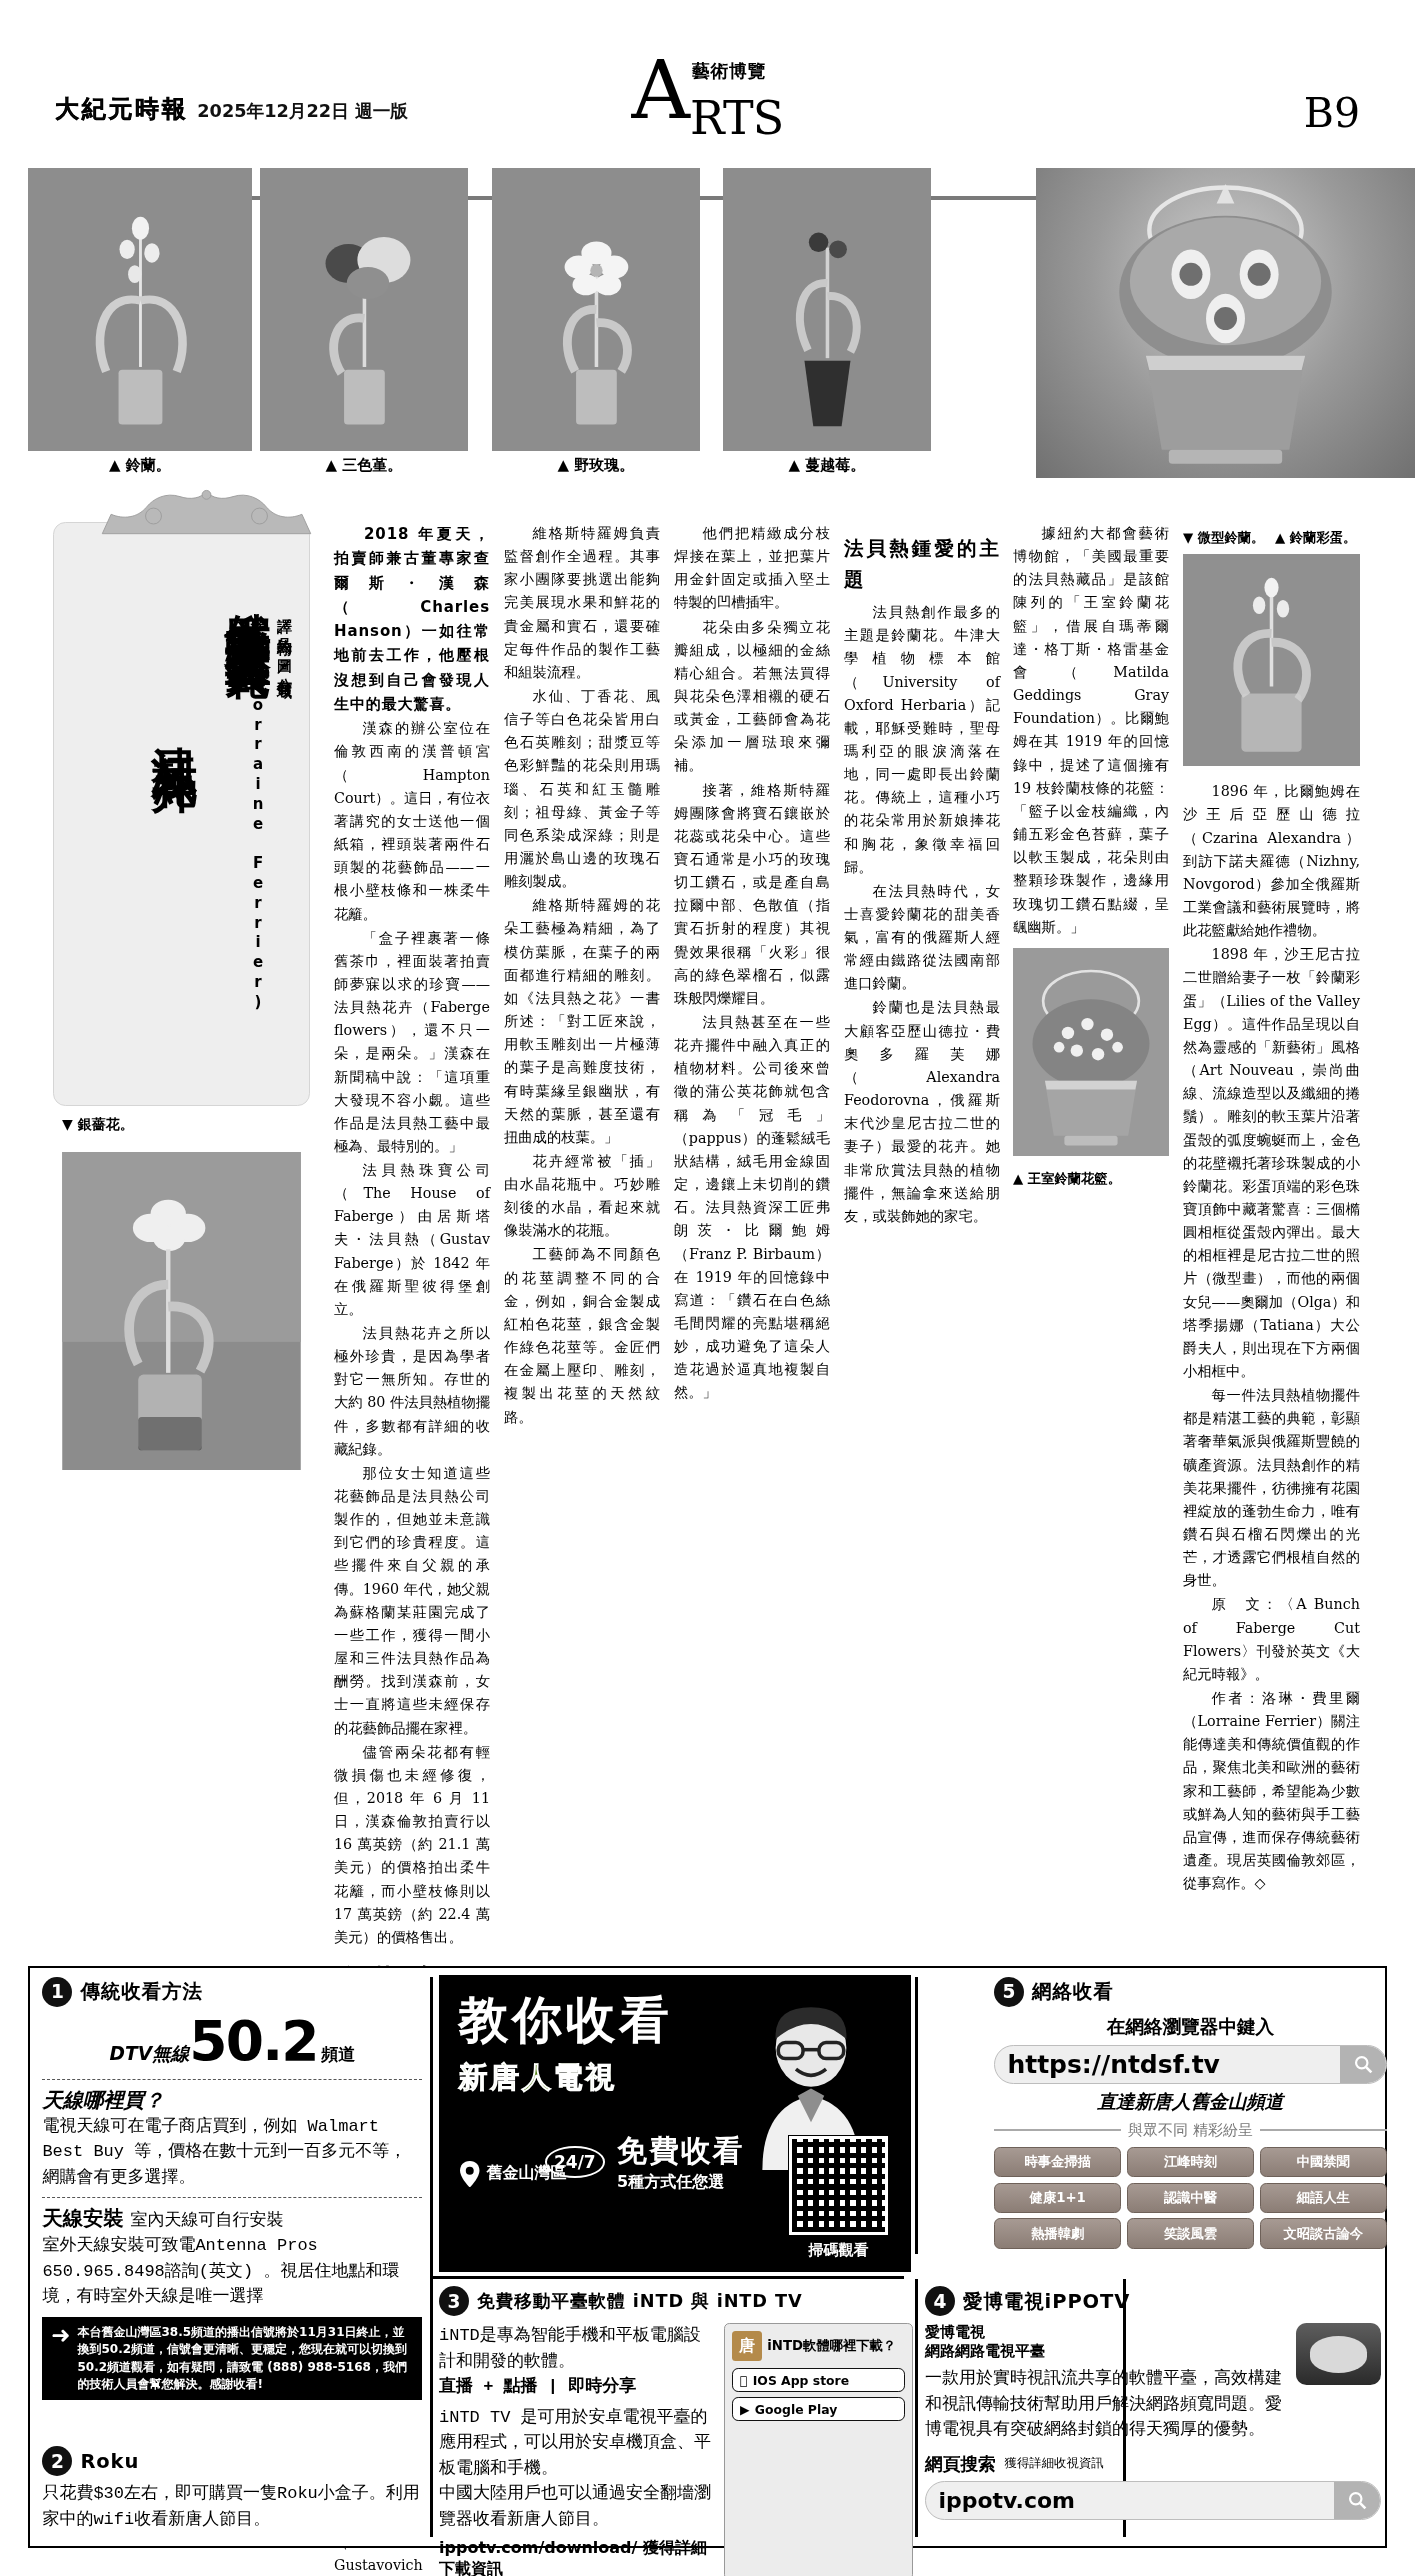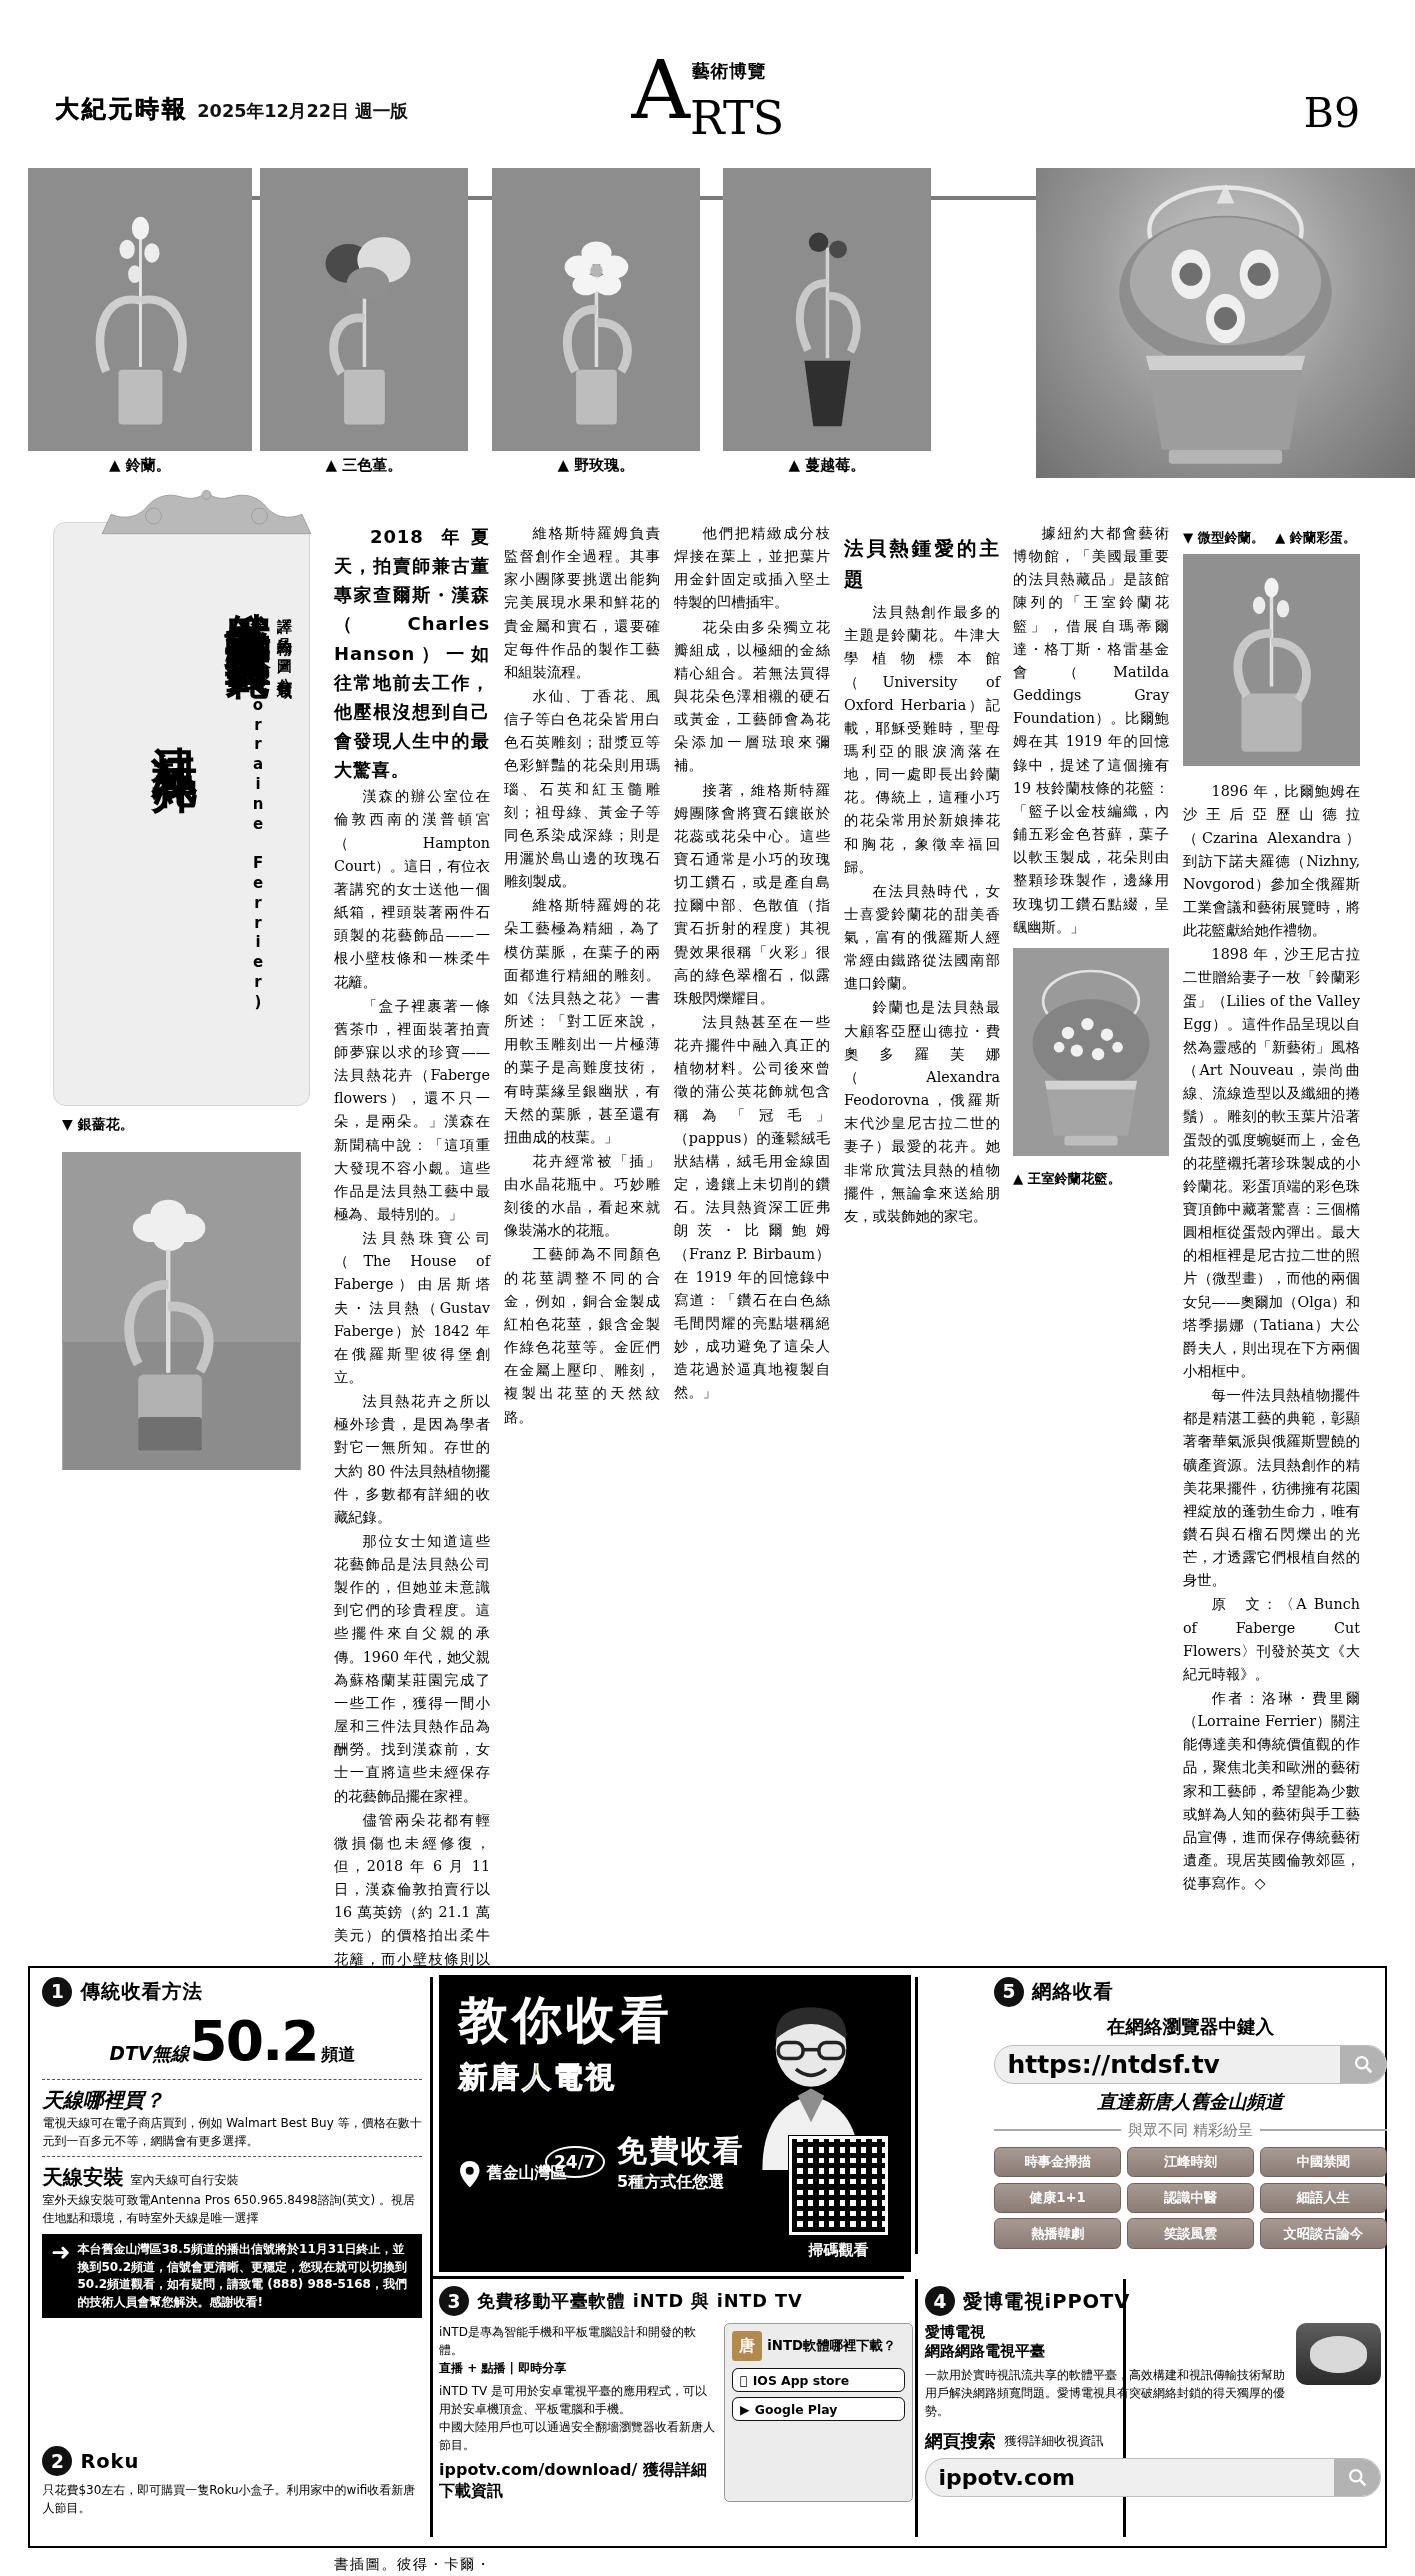--- a/index.html
+++ b/index.html
@@ -62,41 +62,41 @@
   .leftphoto-cap { position:absolute; left:34px; top:610px; font-size:14px; font-weight:bold; }
   .leftphoto { position:absolute; left:34px; top:630px; width:239px; height:318px; }
 
   
   .col { position:absolute; top:0; font-size:14.3px; line-height:1.62;
          text-align:justify; font-family:"DejaVu Serif","Liberation Serif", serif;
          color:#000; }
   .col p { text-indent:2em; margin-bottom:0.9px; }
   .col h3 { font-family:"DejaVu Sans","Liberation Sans",sans-serif;
             font-size:19.5px; font-weight:bold; margin:10.6px 0 5.3px; text-indent:0; letter-spacing:0.9px;}
-  .col .lead { font-family:"DejaVu Sans","Liberation Sans",sans-serif; font-weight:bold; font-size:18px; letter-spacing:0.9px;}
+  .col .lead { font-family:"DejaVu Sans","Liberation Sans",sans-serif; font-weight:bold; font-size:15px; letter-spacing:0.9px;}
 
   .c1 { left:306px; width:156px; }
   .c2 { left:476px; width:156px; }
   .c3 { left:646px; width:156px; }
   .c4 { left:816px; width:156px; }
   .c5 { left:985px; width:156px; }
   .c6 { left:1155px; width:177px; }
 
   .minicap { font-size:13.3px; font-weight:bold; text-indent:0 !important; margin:5.3px 0 1.8px; }
 
   
   .ad { position:absolute; left:28px; top:1966px; width:1359px; height:582px;
         border:2.7px solid #000; background:#fff; }
   .adnum { display:inline-flex; align-items:center; justify-content:center;
            width:30px; height:30px; border-radius:50%; background:#111; color:#fff;
            font-weight:bold; font-size:18.6px; font-family:"DejaVu Sans","Liberation Sans",sans-serif;
            vertical-align:middle; }
   .adsec-title { font-size:19.5px; font-weight:bold; letter-spacing:0.9px; margin-left:8px; vertical-align:middle;}
   .dash { border-top:1.8px dashed #555; margin:6.2px 0; }
-  .adtxt { font-size:12px; line-height:1.5; }
+  .adtxt { font-size:17px; line-height:1.5;font-family:Liberation Mono, monospace; }
   .adbold { font-weight:bold; }
   .adhead { font-size:20.3px; font-weight:bold; font-style:italic; }
   .searchbar { display:flex; align-items:center; background:#efefef; border:1.8px solid #bdbdbd;
                border-radius:19.5px; overflow:hidden; height:39px; }
   .searchbar .txt { flex:1; padding-left:12.4px; font-size:22px; font-weight:bold; font-family:"DejaVu Sans","Liberation Sans",sans-serif;}
   .searchbar .btn { width:46px; height:100%; background:#b3b3b3; display:flex; align-items:center; justify-content:center;
                     border-radius:0 17.7px 17.7px 0; }
   .chiplist { display:grid; grid-template-columns:1fr 1fr 1fr; gap:5.3px; margin-top:7px; }
   .chip { background:linear-gradient(#a79a93,#8b7d75); color:#fff; border-radius:6.2px;
           text-align:center; font-size:13.3px; font-weight:bold; padding:5.3px 1.8px; border:0.9px solid #6e6159;}

